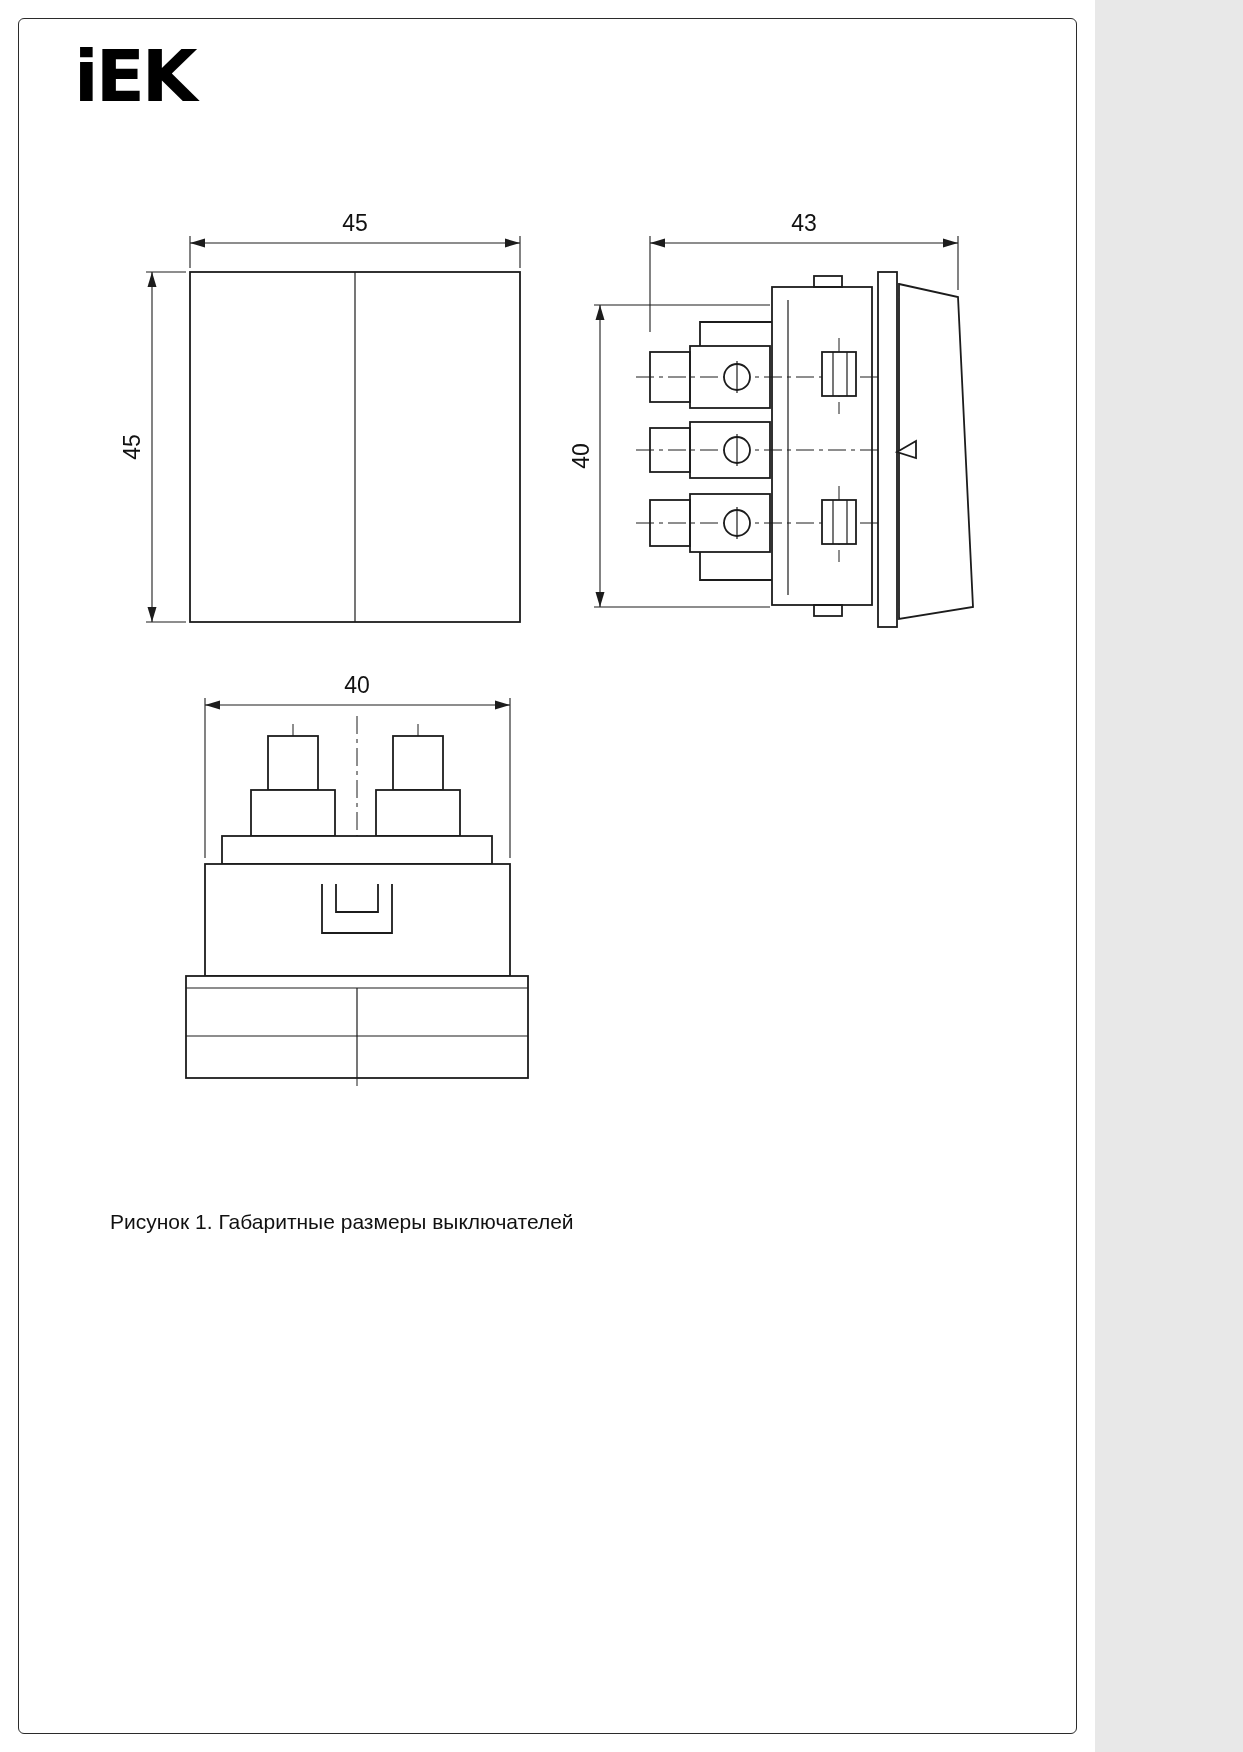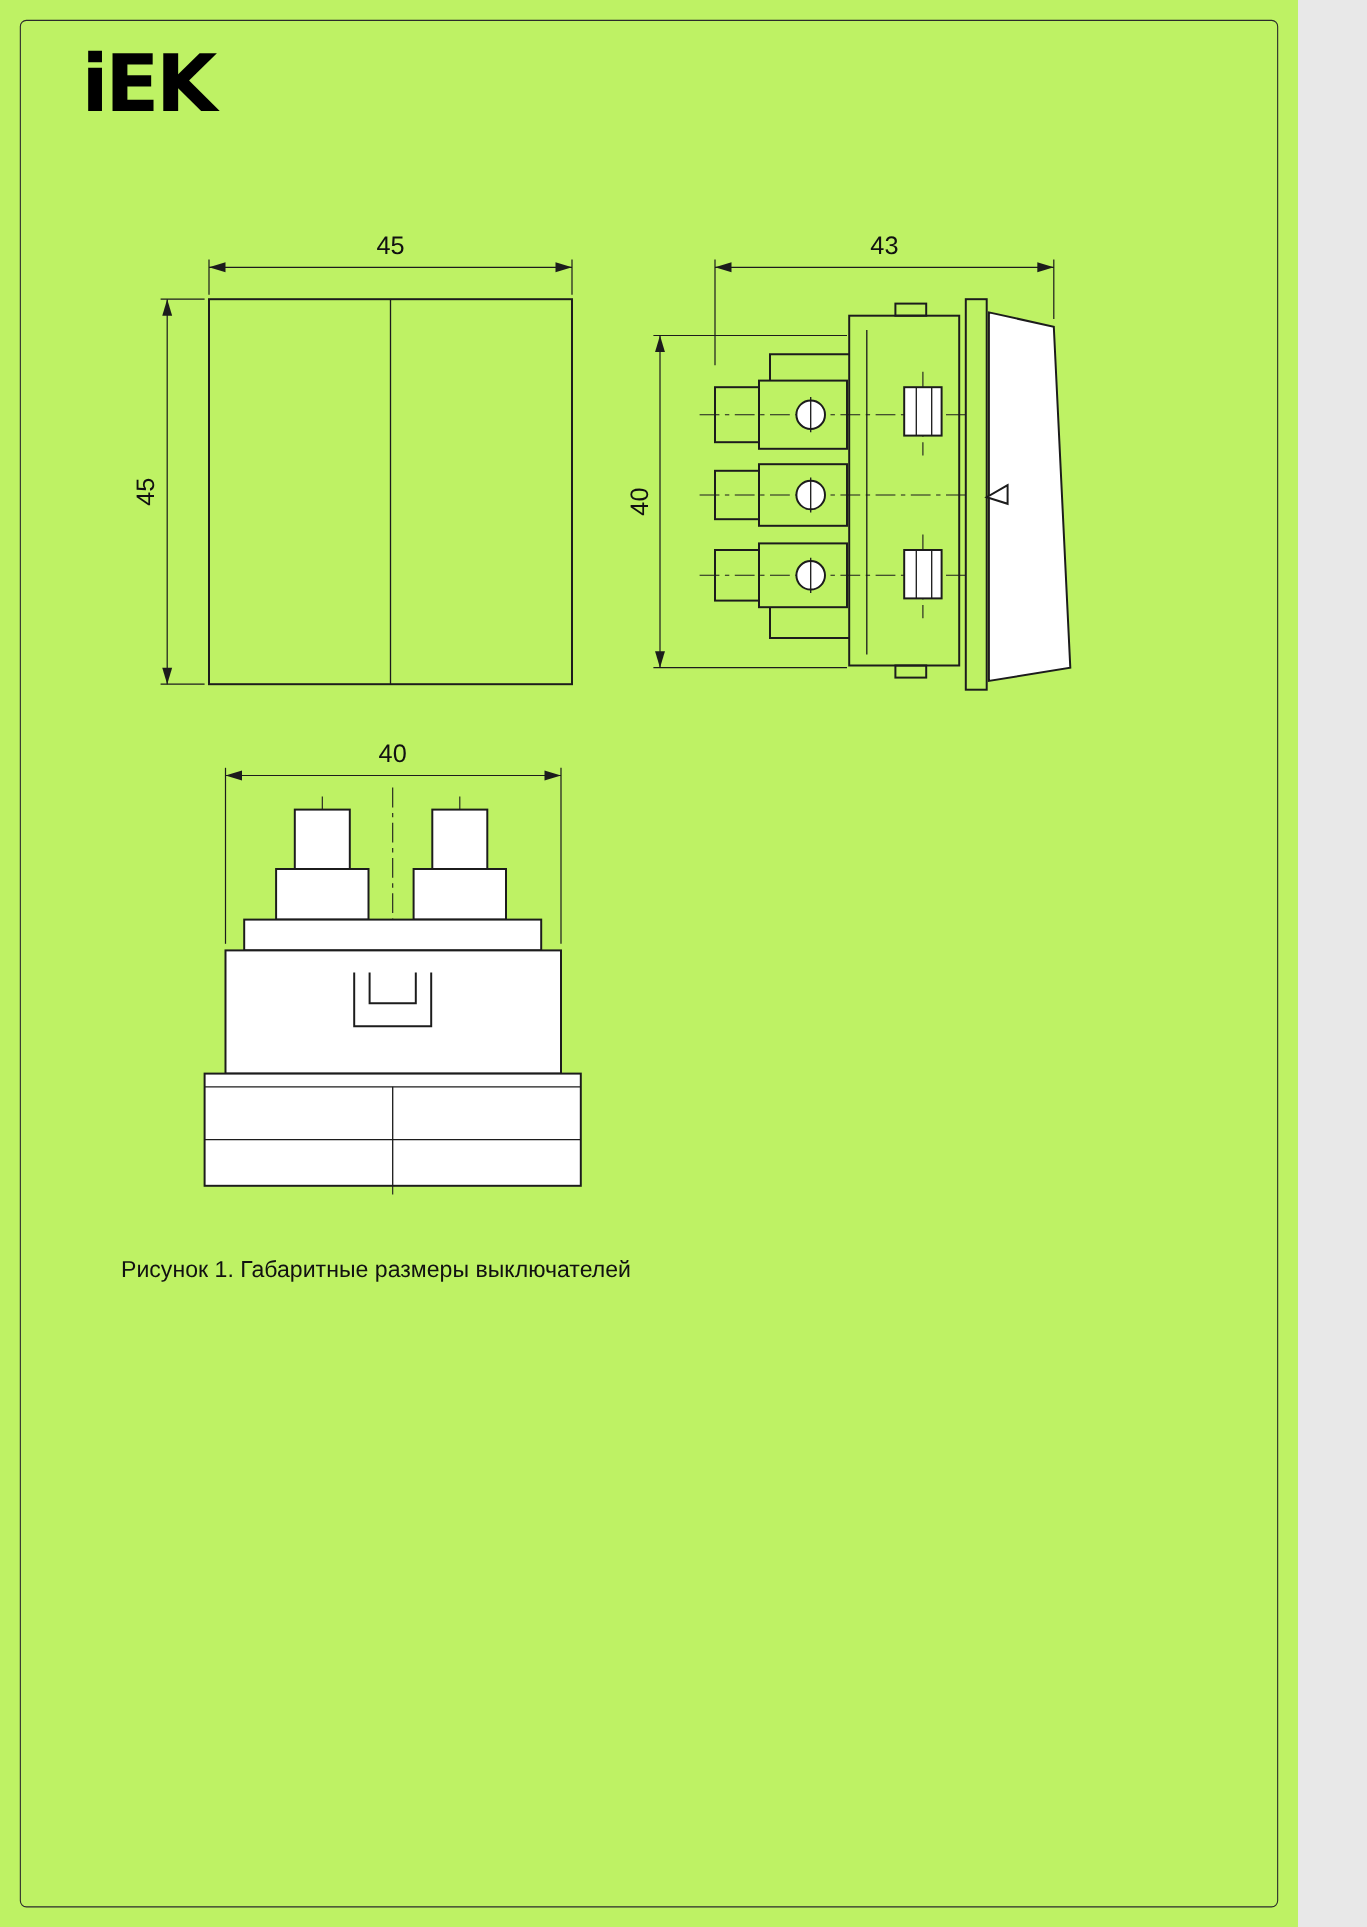--- a/index.html
+++ b/index.html
@@ -1,19 +1,19 @@
 <!DOCTYPE html>
 <html><head>
 <meta charset="utf-8">
 <style>
   html,body{margin:0;padding:0;background:#e8e8e8;}
   .page{
     position:relative;
-    width:1180px;height:1752px;
-    background:#bef264;
+    width:1095px;height:1752px;
+    background:#ffffff;
     font-family:"Liberation Sans", sans-serif;
     overflow:hidden;
   }
   .page-border{
     position:absolute;
     left:18px;top:18px;right:18px;bottom:18px;
     border:1.6px solid #2b2b2b;
     border-radius:6px;
     pointer-events:none;
   }
@@ -25,21 +25,21 @@
     font-size:72px;
     line-height:1;
     letter-spacing:-3px;
     color:#000;
   }
   .drawing{
     position:absolute;left:0;top:0;
   }
   .caption{
     position:absolute;
-    left:110px;top:1143px;
+    left:110px;top:1210px;
     font-size:21px;
     color:#111;
   }
   
   .obj{fill:none;stroke:#1c1c1c;stroke-width:1.8;}
   .objw{fill:#ffffff;stroke:#1c1c1c;stroke-width:1.8;}
   .thin{fill:none;stroke:#1c1c1c;stroke-width:1.2;}
   .dim{fill:none;stroke:#1c1c1c;stroke-width:1.1;}
   .arr{fill:#1c1c1c;stroke:none;}
   .cl{fill:none;stroke:#1c1c1c;stroke-width:1;stroke-dasharray:18 5 4 5;}

